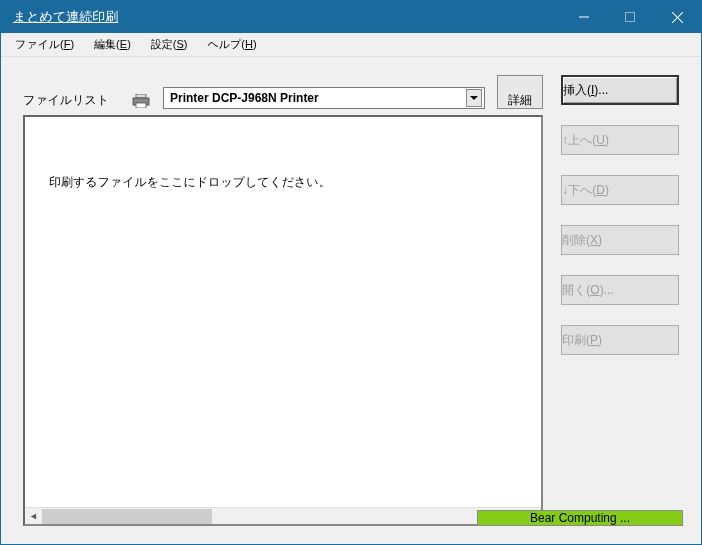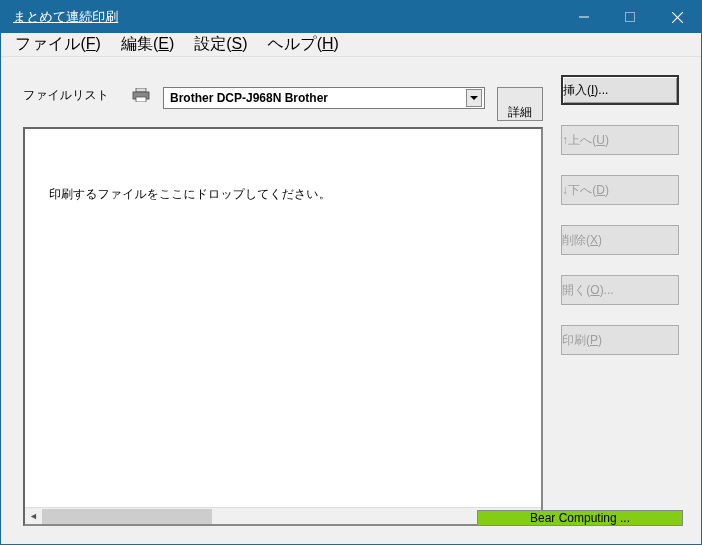--- a/index.html
+++ b/index.html
@@ -4,26 +4,26 @@
   <style>
     * { box-sizing: border-box; margin: 0; padding: 0; font-family: "MS UI Gothic", "Meiryo", sans-serif; }
     body { background: #f0f0f0; width: 702px; height: 545px; overflow: hidden; }
     .window { width: 702px; height: 545px; background: #f0f0f0; display: flex; flex-direction: column; border: 1px solid #1a6a9e; }
     .titlebar { background: #1a6a9e; color: #fff; height: 32px; display: flex; align-items: center; padding-left: 12px; font-size: 13px; text-decoration: underline; }
     .titlebar-text { flex: 1; }
     .titlebar-btns { display: flex; height: 100%; }
     .titlebar-btn { width: 46px; display: flex; align-items: center; justify-content: center; color: #fff; font-size: 14px; }
     .titlebar-btn.close { width: 48px; }
     .titlebar-btn svg { stroke: #fff; fill: none; }
-    .menubar { background: #f0f0f0; height: 24px; display: flex; align-items: center; padding: 2px 6px; gap: 4px; font-size: 16px; border-bottom: 1px solid #e0e0e0; }
+    .menubar { background: #f0f0f0; height: 24px; display: flex; align-items: center; padding: 2px 6px; gap: 4px; font-size: 11px; border-bottom: 1px solid #e0e0e0; }
     .menu-item { padding: 2px 8px; cursor: default; }
     .menu-item u { text-decoration: underline; }
     .content { flex: 1; padding: 18px 18px 18px 22px; display: flex; gap: 18px; position: relative; }
     .left-area { flex: 1; display: flex; flex-direction: column; }
-    .top-row { display: flex; align-items: flex-start; gap: 12px; margin-bottom: 6px; margin-top: 12px; }
+    .top-row { display: flex; align-items: flex-end; gap: 12px; margin-bottom: 6px; }
     .label-filelist { font-size: 12px; width: 96px; }
     .printer-icon { width: 20px; height: 16px; display: flex; align-items: center; justify-content: center; }
     .printer-select { flex: 1; height: 22px; border: 1px solid #7a7a7a; background: #fff; display: flex; align-items: center; padding: 0 2px 0 6px; font-size: 12px; font-weight: bold; }
     .printer-select-text { flex: 1; }
     .dropdown-btn { width: 16px; height: 18px; background: #e8e8e8; border: 1px solid #888; display: flex; align-items: center; justify-content: center; }
     .details-btn { height: 22px; padding: 16px 10px; font-size: 12px; border: 1px solid #888; background: #e8e8e8; cursor: default; }
     .file-list-area { flex: 1; border: 2px solid #888; border-top-color: #666; border-left-color: #666; background: #fff; position: relative; display: flex; flex-direction: column; min-height: 310px; }
     .file-list-inner { flex: 1; padding: 57px 20px 20px 24px; font-size: 12px; }
     .hscroll { height: 17px; background: #f0f0f0; display: flex; align-items: center; border-top: 1px solid #ddd; }
     .hscroll-arrow { width: 17px; height: 17px; display: flex; align-items: center; justify-content: center; font-size: 9px; color: #555; }
@@ -75,21 +75,21 @@
       <div class="top-row">
         <span class="label-filelist">ファイルリスト</span>
         <span class="printer-icon">
           <svg width="18" height="14" viewBox="0 0 18 14">
               <rect x="4" y="0" width="10" height="4" fill="#ddd" stroke="#555" stroke-width="0.8"></rect>
               <rect x="1" y="4" width="16" height="7" fill="#888" stroke="#444" stroke-width="0.8"></rect>
               <rect x="4" y="9" width="10" height="5" fill="#fff" stroke="#555" stroke-width="0.8"></rect>
             </svg>
         </span>
         <div class="printer-select">
-          <span class="printer-select-text">Brother DCP-J968N Brother</span>
+          <span class="printer-select-text">Printer DCP-J968N Printer</span>
           <span class="dropdown-btn">
             <svg width="8" height="4" viewBox="0 0 8 4">
                 <polygon points="0,0 8,0 4,4" fill="#000"></polygon>
               </svg>
           </span>
         </div>
         <button class="details-btn">詳細</button>
       </div>
 
       <div class="file-list-area">

